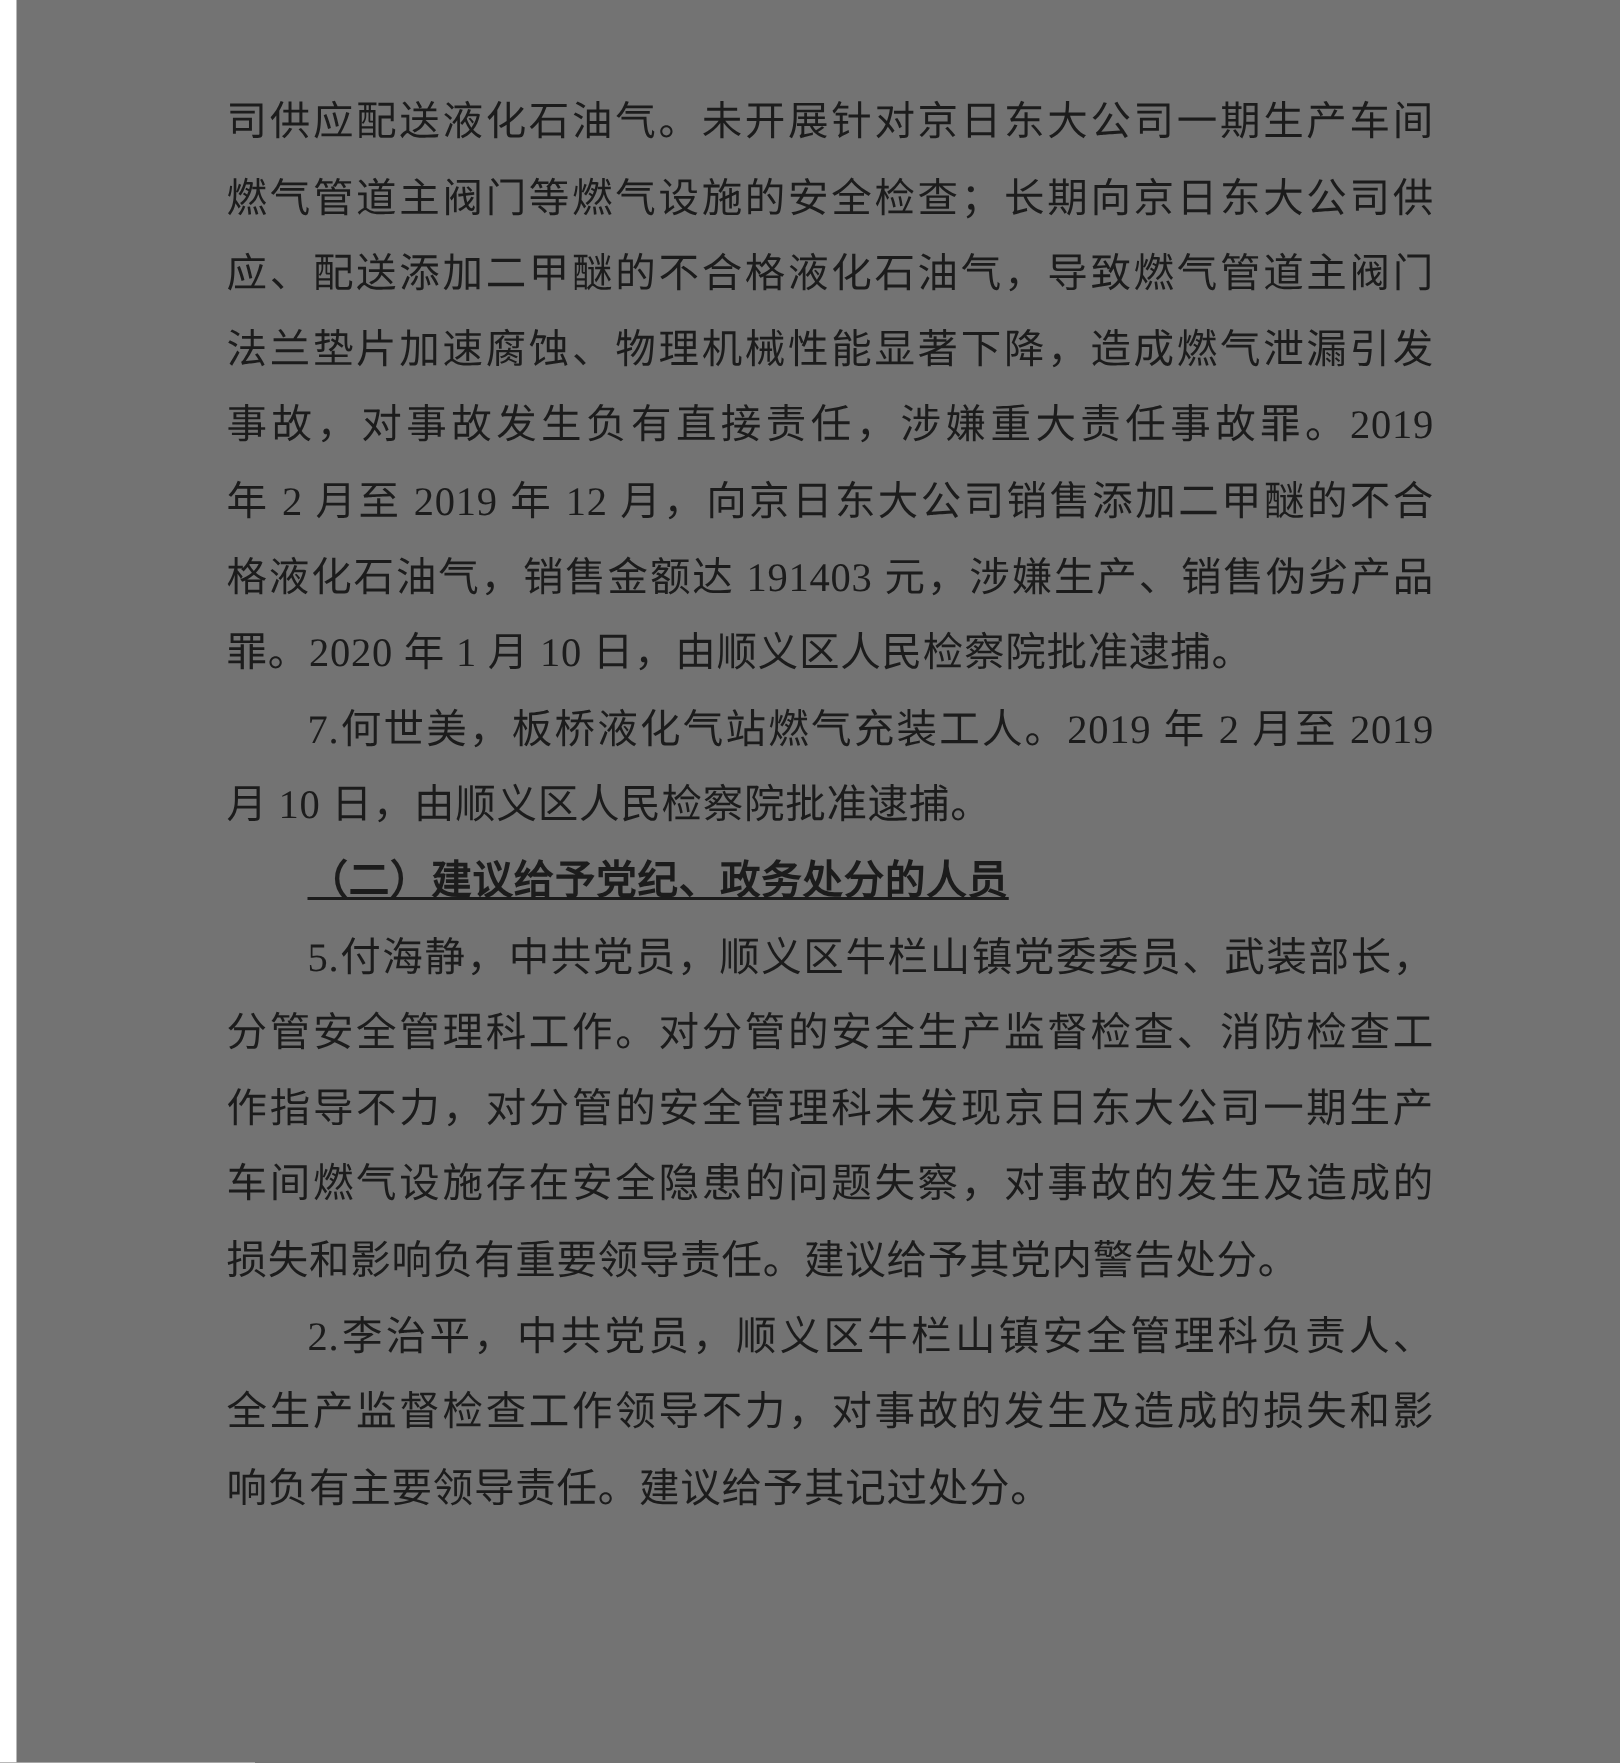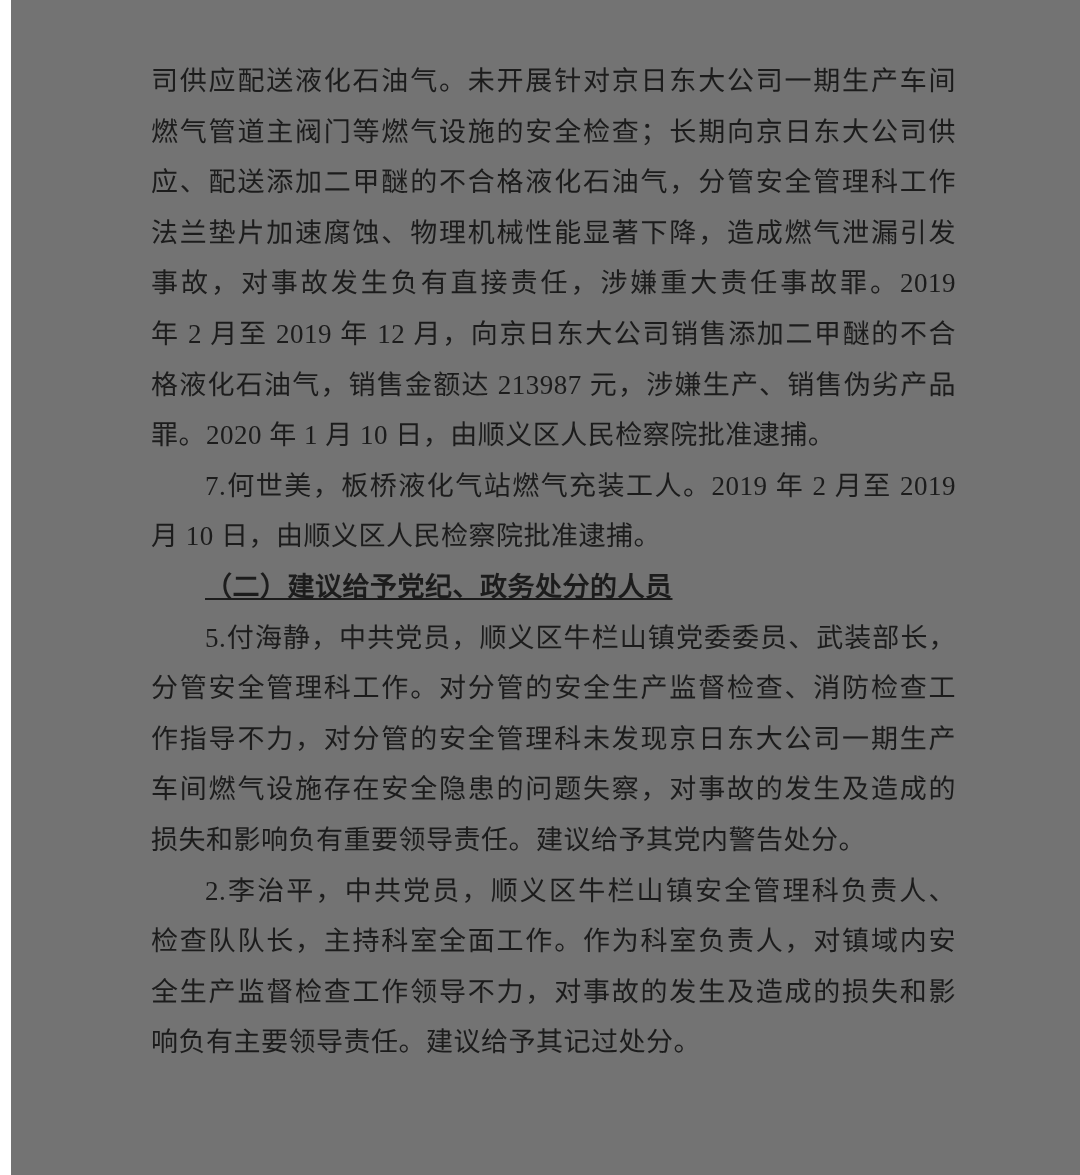--- a/index.html
+++ b/index.html
@@ -51,32 +51,31 @@
   }
 </style>
 </head>
 <body style="background: rgb(255, 255, 255);">
 
 <div class="page">
   <div class="doc" style="color: rgb(28, 28, 28);">
 
   <div class="line fill">司供应配送液化石油气。未开展针对京日东大公司一期生产车间</div>
       <div class="line fill">燃气管道主阀门等燃气设施的安全检查；长期向京日东大公司供</div>
-      <div class="line fill">应、配送添加二甲醚的不合格液化石油气，分管安全管理科工作</div>
+      <div class="line fill">应、配送添加二甲醚的不合格液化石油气，导致燃气管道主阀门</div>
       <div class="line fill">法兰垫片加速腐蚀、物理机械性能显著下降，造成燃气泄漏引发</div>
       <div class="line fill">事故，对事故发生负有直接责任，涉嫌重大责任事故罪。2019</div>
       <div class="line fill">年 2 月至 2019 年 12 月，向京日东大公司销售添加二甲醚的不合</div>
-      <div class="line fill">格液化石油气，销售金额达 213987 元，涉嫌生产、销售伪劣产品</div>
+      <div class="line fill">格液化石油气，销售金额达 191403 元，涉嫌生产、销售伪劣产品</div>
       <div class="line">罪。2020 年 1 月 10 日，由顺义区人民检察院批准逮捕。</div>
       <div class="line fill indent">7.何世美，板桥液化气站燃气充装工人。2019 年 2 月至 2019</div>
       <div class="line">月 10 日，由顺义区人民检察院批准逮捕。</div>
       <div class="line indent bold">（二）建议给予党纪、政务处分的人员</div>
       <div class="line fill indent">5.付海静，中共党员，顺义区牛栏山镇党委委员、武装部长，</div>
       <div class="line fill">分管安全管理科工作。对分管的安全生产监督检查、消防检查工</div>
       <div class="line fill">作指导不力，对分管的安全管理科未发现京日东大公司一期生产</div>
       <div class="line fill">车间燃气设施存在安全隐患的问题失察，对事故的发生及造成的</div>
       <div class="line">损失和影响负有重要领导责任。建议给予其党内警告处分。</div>
       <div class="line fill indent">2.李治平，中共党员，顺义区牛栏山镇安全管理科负责人、</div>
-      <div class="line fill">检查队队长，主持科室全面工作。作为科室负责人，对镇域内安</div>
       <div class="line fill">全生产监督检查工作领导不力，对事故的发生及造成的损失和影</div>
       <div class="line">响负有主要领导责任。建议给予其记过处分。</div>
     </div>
 </div>
 
 </body></html>

